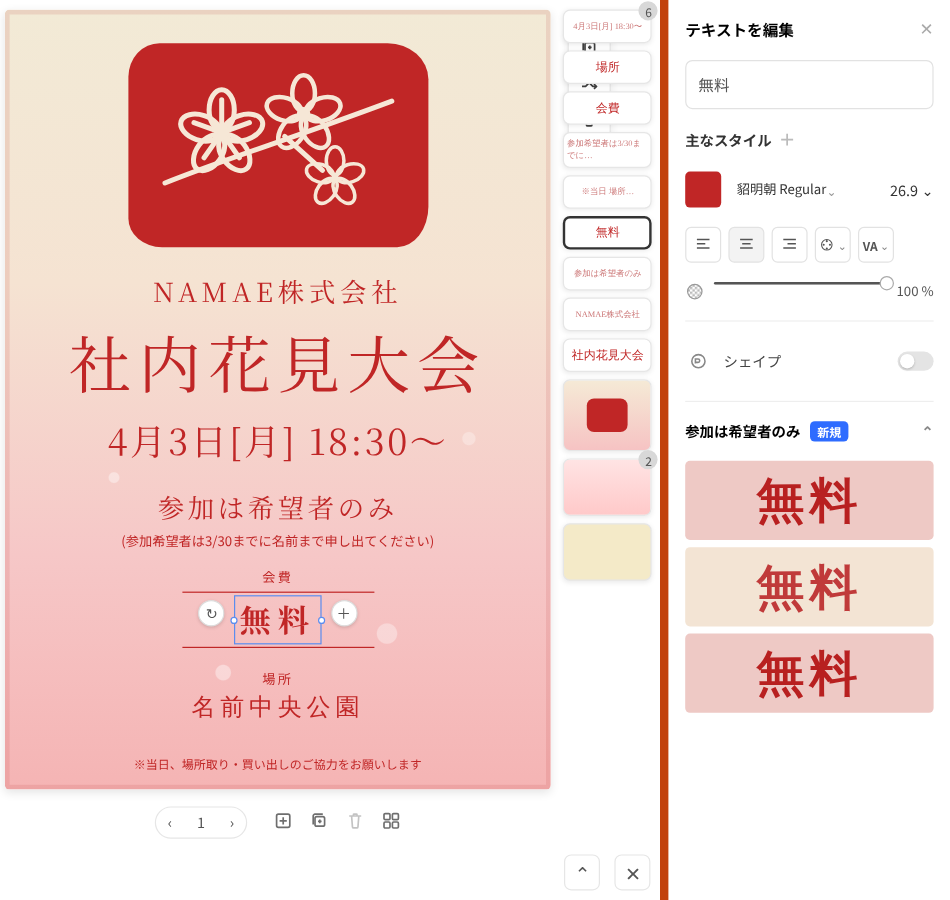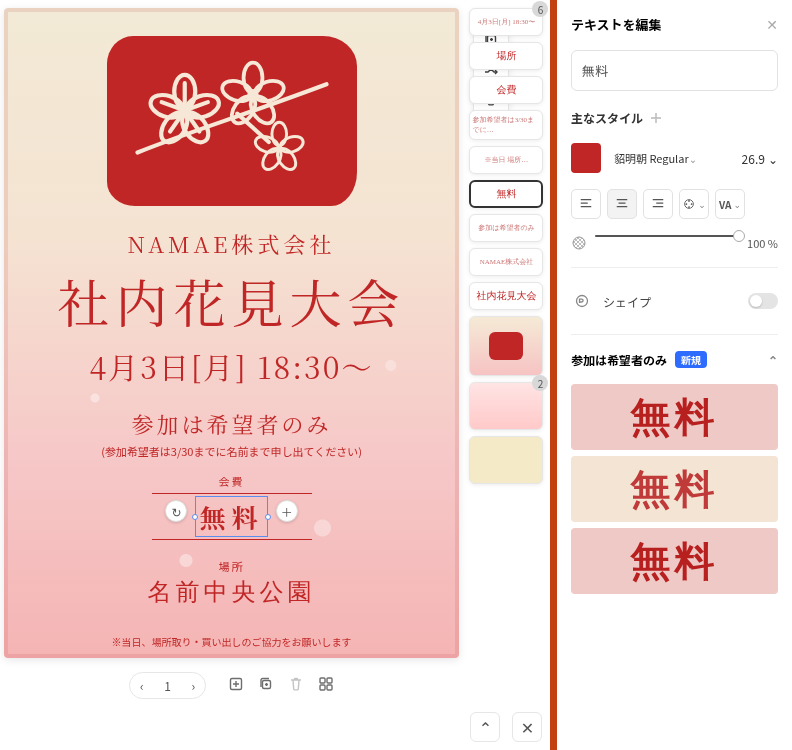--- a/index.html
+++ b/index.html
@@ -38,21 +38,21 @@
 .rule    { width: 160px; height: 1px; background: #c02626; margin: 4px auto; }
 .fee     { font-family: "Hiragino Mincho ProN","Noto Serif JP",serif; font-size: 26px; font-weight: 700; letter-spacing: 6px; position: relative; display: inline-block; }
 .sel-box { position: absolute; left: -4px; right: -4px; top: -2px; bottom: -2px; border: 1px solid #5b8def; pointer-events: none; }
 .sel-handle { position: absolute; width: 6px; height: 6px; background: #fff; border: 1px solid #5b8def; }
 .sel-handle.l { left: -4px; top: 50%; transform: translateY(-50%); border-radius: 50%; }
 .sel-handle.r { right: -4px; top: 50%; transform: translateY(-50%); border-radius: 50%; }
 .sel-tool { position: absolute; width: 22px; height: 22px; background: #fff; border: 1px solid #ddd; border-radius: 50%; display: flex; align-items: center; justify-content: center; font-size: 12px; color: #555; box-shadow: 0 1px 3px rgba(0,0,0,.15); cursor: pointer; }
 .sel-tool.rot { left: -34px; top: 2px; }
 .sel-tool.add { right: -34px; top: 2px; }
 .place-lbl { font-size: 11px; letter-spacing: 2px; margin-top: 14px; }
-.place   { font-family: Liberation Sans, sans-serif; font-size: 24px; letter-spacing: 4px; margin-top: 2px; }
+.place   { font-family: Liberation Sans, sans-serif; font-size: 20px; letter-spacing: 4px; margin-top: 2px; }
 .foot    { font-size: 10px; margin-top: 14px; line-height: 1.6; }
 
 
 .float-tb { position: absolute; right: -50px; top: 12px; width: 36px; background: #fff; border: 1px solid #e6e6e6; border-radius: 8px; box-shadow: 0 2px 8px rgba(0,0,0,.08); display: flex; flex-direction: column; align-items: center; gap: 2px; padding: 4px; }
 .float-tb .tbtn { width: 28px; height: 28px; display: flex; align-items: center; justify-content: center; border-radius: 5px; cursor: pointer; color: #404040; }
 
 
 .page-bar { margin-top: 14px; display: flex; align-items: center; gap: 22px; color: #6b6b6b; font-size: 13px; }
 .page-nav { display: flex; align-items: center; gap: 10px; background: #fff; border: 1px solid #e6e6e6; border-radius: 18px; padding: 4px 10px; }
 .page-nav span, .page-nav input { font-size: 12px; color: #555; }

